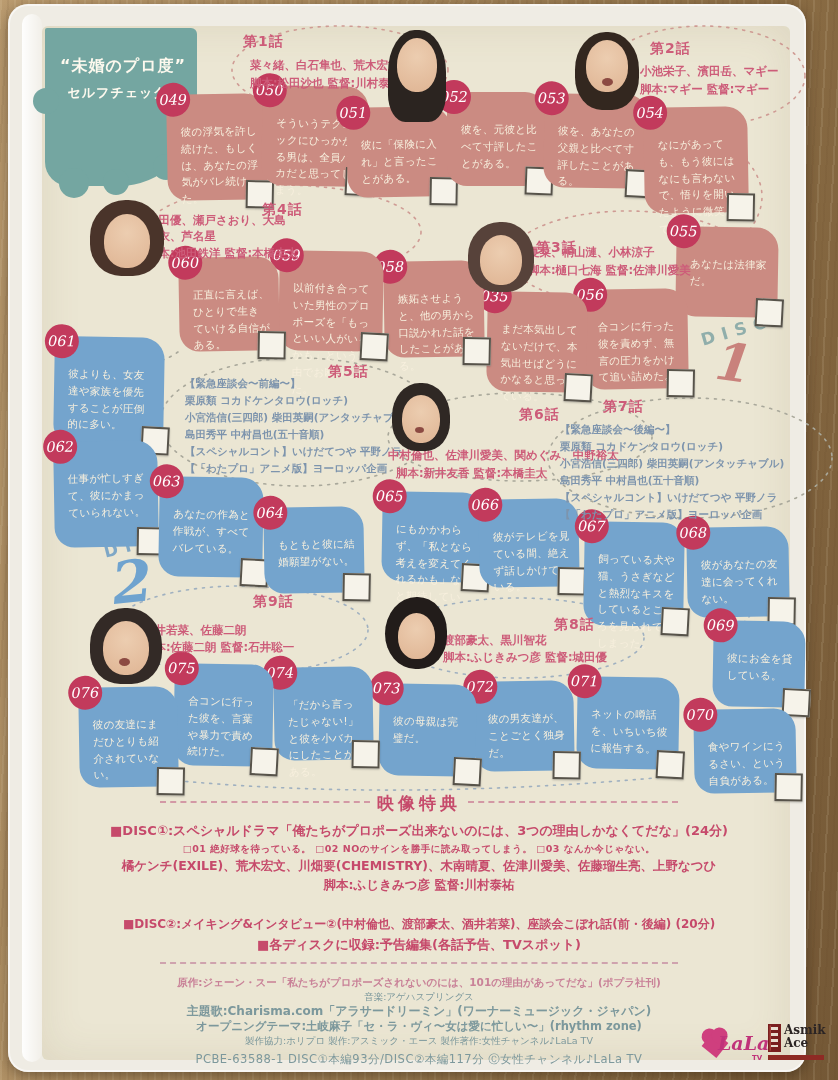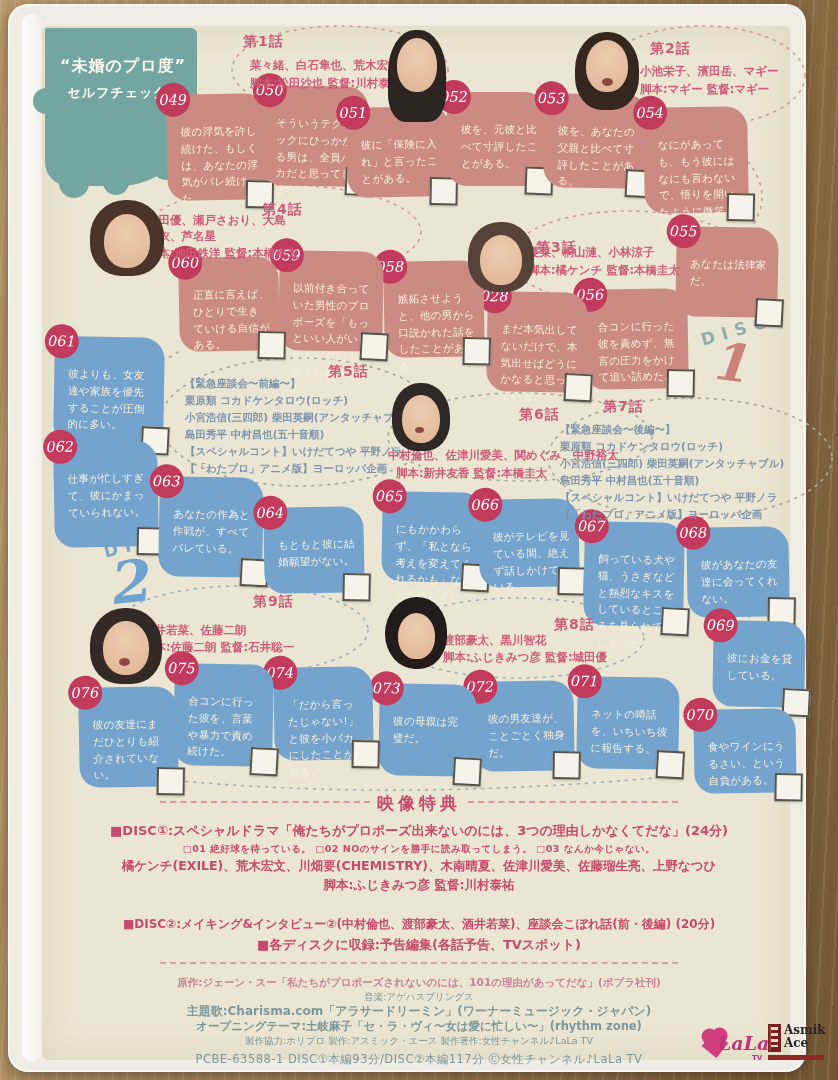--- a/index.html
+++ b/index.html
@@ -139,21 +139,21 @@
   <div class="ep-label" style="left:243px;top:33px;">第1話</div>
   <div class="ep-cast" style="left:250px;top:57px;width:200px;">菜々緒、白石隼也、荒木宏文</div>
   <div class="ep-staff" style="left:250px;top:76px;">脚本:松田沙也 監督:川村泰祐</div>
 
   <div class="ep-label" style="left:650px;top:40px;">第2話</div>
   <div class="ep-cast" style="left:640px;top:63px;width:180px;">小池栄子、濱田岳、マギー</div>
   <div class="ep-staff" style="left:640px;top:82px;">脚本:マギー 監督:マギー</div>
 
   <div class="ep-label" style="left:536px;top:219px;margin-top:20px;">第3話</div>
   <div class="ep-cast" style="left:528px;top:244px;width:180px;">夏菜、桐山漣、小林涼子</div>
-  <div class="ep-staff" style="left:528px;top:263px;">脚本:橘ケンチ 監督:本橋圭太</div>
+  <div class="ep-staff" style="left:528px;top:263px;">脚本:樋口七海 監督:佐津川愛美</div>
 
   <div class="ep-label" style="left:262px;top:201px;">第4話</div>
   <div class="ep-cast" style="left:147px;top:212px;width:150px;">城田優、瀬戸さおり、大島麻衣、芦名星</div>
   <div class="ep-staff" style="left:147px;top:246px;">脚本:池田鉄洋 監督:本橋圭太</div>
 
   <div class="ep-label" style="left:328px;top:363px;">第5話</div>
   <div class="round" style="left:185px;top:375px;width:230px;">【緊急座談会〜前編〜】</div>
   <div class="round" style="left:185px;top:392px;width:230px;">栗原類 コカドケンタロウ(ロッチ)</div>
   <div class="round" style="left:185px;top:409px;width:240px;">小宮浩信(三四郎) 柴田英嗣(アンタッチャブル)</div>
   <div class="round" style="left:185px;top:426px;width:230px;">島田秀平 中村昌也(五十音順)</div>
@@ -252,21 +252,21 @@
         <span class="num">055</span>
         <div class="txt">あなたは法律家だ。</div>
         <span class="cb"></span>
       </div>
       <div class="box pink" style="left: 584px; top: 289px; width: 104px; height: 100px; transform: rotate(-1deg);">
         <span class="num">056</span>
         <div class="txt">合コンに行った彼を責めず、無言の圧力をかけて追い詰めた。</div>
         <span class="cb"></span>
       </div>
       <div class="box pink" style="left: 487px; top: 292px; width: 100px; height: 100px; transform: rotate(1deg);">
-        <span class="num">028</span>
+        <span class="num">035</span>
         <div class="txt">まだ本気出してないだけで、本気出せばどうにかなると思っている。</div>
         <span class="cb"></span>
       </div>
       <div class="box pink" style="left: 384px; top: 261px; width: 100px; height: 96px; transform: rotate(-1deg);">
         <span class="num">058</span>
         <div class="txt">嫉妬させようと、他の男から口説かれた話をしたことがある。</div>
         <span class="cb"></span>
       </div>
       <div class="box pink" style="left: 279px; top: 251px; width: 104px; height: 100px; transform: rotate(1deg);">
         <span class="num">059</span>

